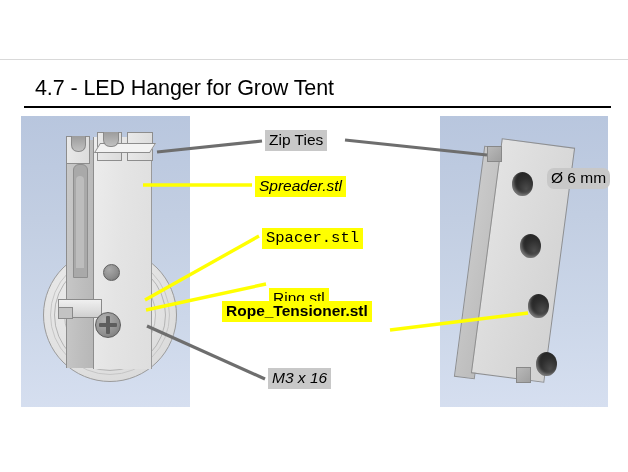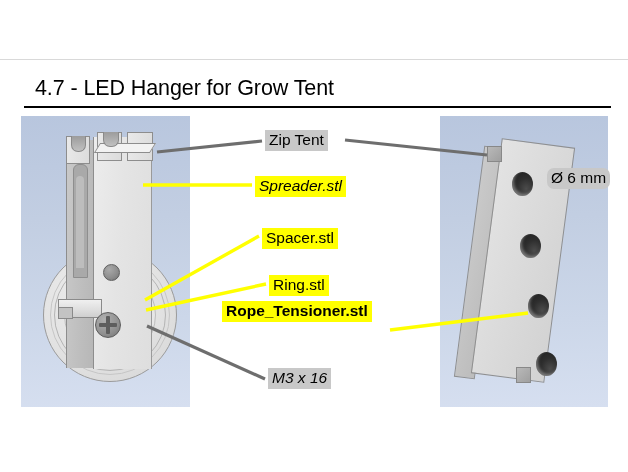--- a/index.html
+++ b/index.html
@@ -65,22 +65,22 @@
     color: #000000;
     white-space: nowrap;
     padding: 1px 4px 2px 4px;
     line-height: 1.18;
   }
   .label.hl-yellow { background: #ffff00; }
   .label.hl-gray   { background: #c8c8c8; }
 
   #label-zip-ties      { left: 265px; top: 130px; }
   #label-spreader      { left: 255px; top: 176px; font-style: italic; }
-  #label-spacer        { left: 262px; top: 228px; }
-  #label-ring          { left: 269px; top: 275px; }
+  #label-spacer        { left: 262px; top: 228px; font-family: Liberation Mono, monospace; }
+  #label-ring          { left: 269px; top: 288px; }
   #label-rope-tensioner{ left: 222px; top: 301px; font-weight: bold; }
   #label-m3            { left: 268px; top: 368px; font-style: italic; }
   #label-diameter      { left: 547px; top: 168px; border-radius: 7px; }
 
   
   .leaders {
     position: absolute;
     left: 0; top: 0;
     width: 628px; height: 472px;
     pointer-events: none;
@@ -318,19 +318,19 @@
   <line x1="262" y1="141" x2="157" y2="152" stroke="#6e6e6e" stroke-width="3.2"></line>
   <line x1="345" y1="140" x2="487" y2="155" stroke="#6e6e6e" stroke-width="3.2"></line>
   <line x1="265" y1="379" x2="147" y2="326" stroke="#6e6e6e" stroke-width="3.2"></line>
 
   <line x1="252" y1="185" x2="143" y2="185" stroke="#ffff00" stroke-width="3.4"></line>
   <line x1="259" y1="236" x2="145" y2="300" stroke="#ffff00" stroke-width="3.4"></line>
   <line x1="266" y1="284" x2="146" y2="310" stroke="#ffff00" stroke-width="3.4"></line>
   <line x1="390" y1="330" x2="528" y2="313" stroke="#ffff00" stroke-width="3.4"></line>
 </svg>
 
-<div class="label hl-gray" id="label-zip-ties">Zip Tent</div>
+<div class="label hl-gray" id="label-zip-ties">Zip Ties</div>
 <div class="label hl-yellow" id="label-spreader">Spreader.stl</div>
 <div class="label hl-yellow" id="label-spacer">Spacer.stl</div>
 <div class="label hl-yellow" id="label-ring">Ring.stl</div>
 <div class="label hl-yellow" id="label-rope-tensioner">Rope_Tensioner.stl</div>
 <div class="label hl-gray" id="label-m3">M3 x 16</div>
 <div class="label hl-gray" id="label-diameter">Ø 6 mm</div>
 
 </body></html>

